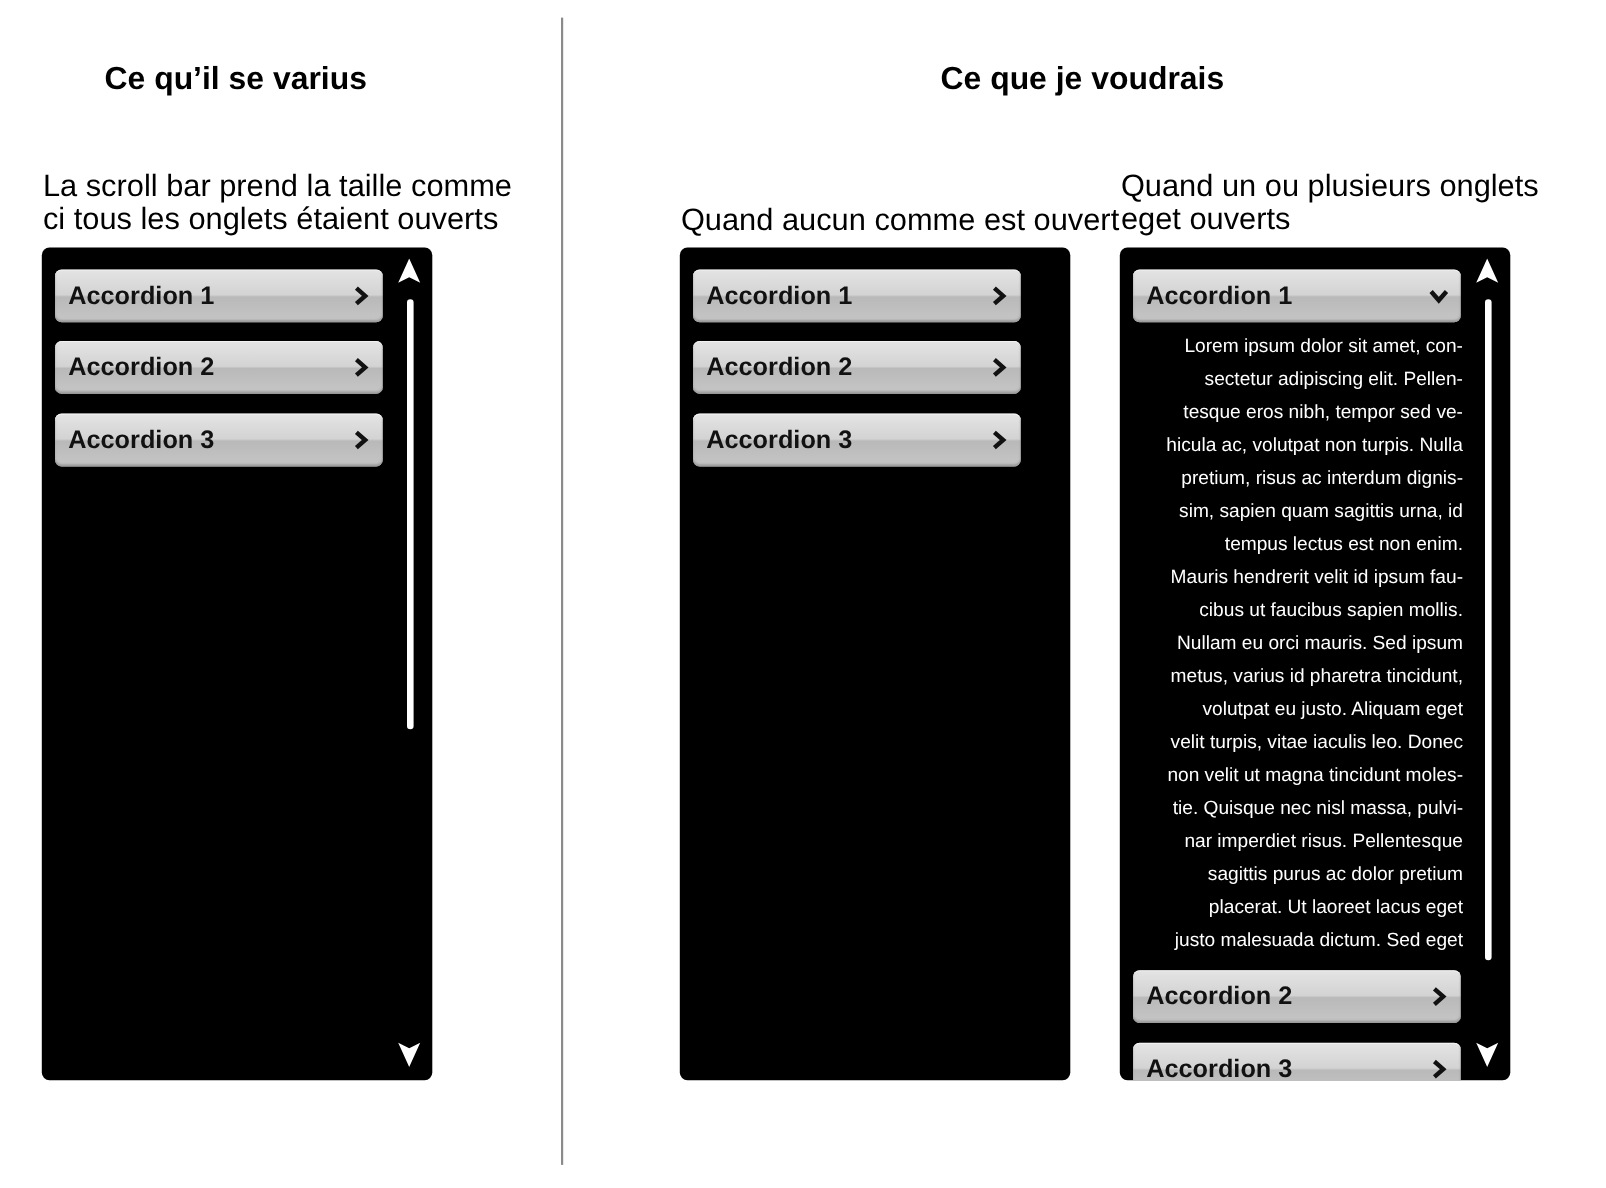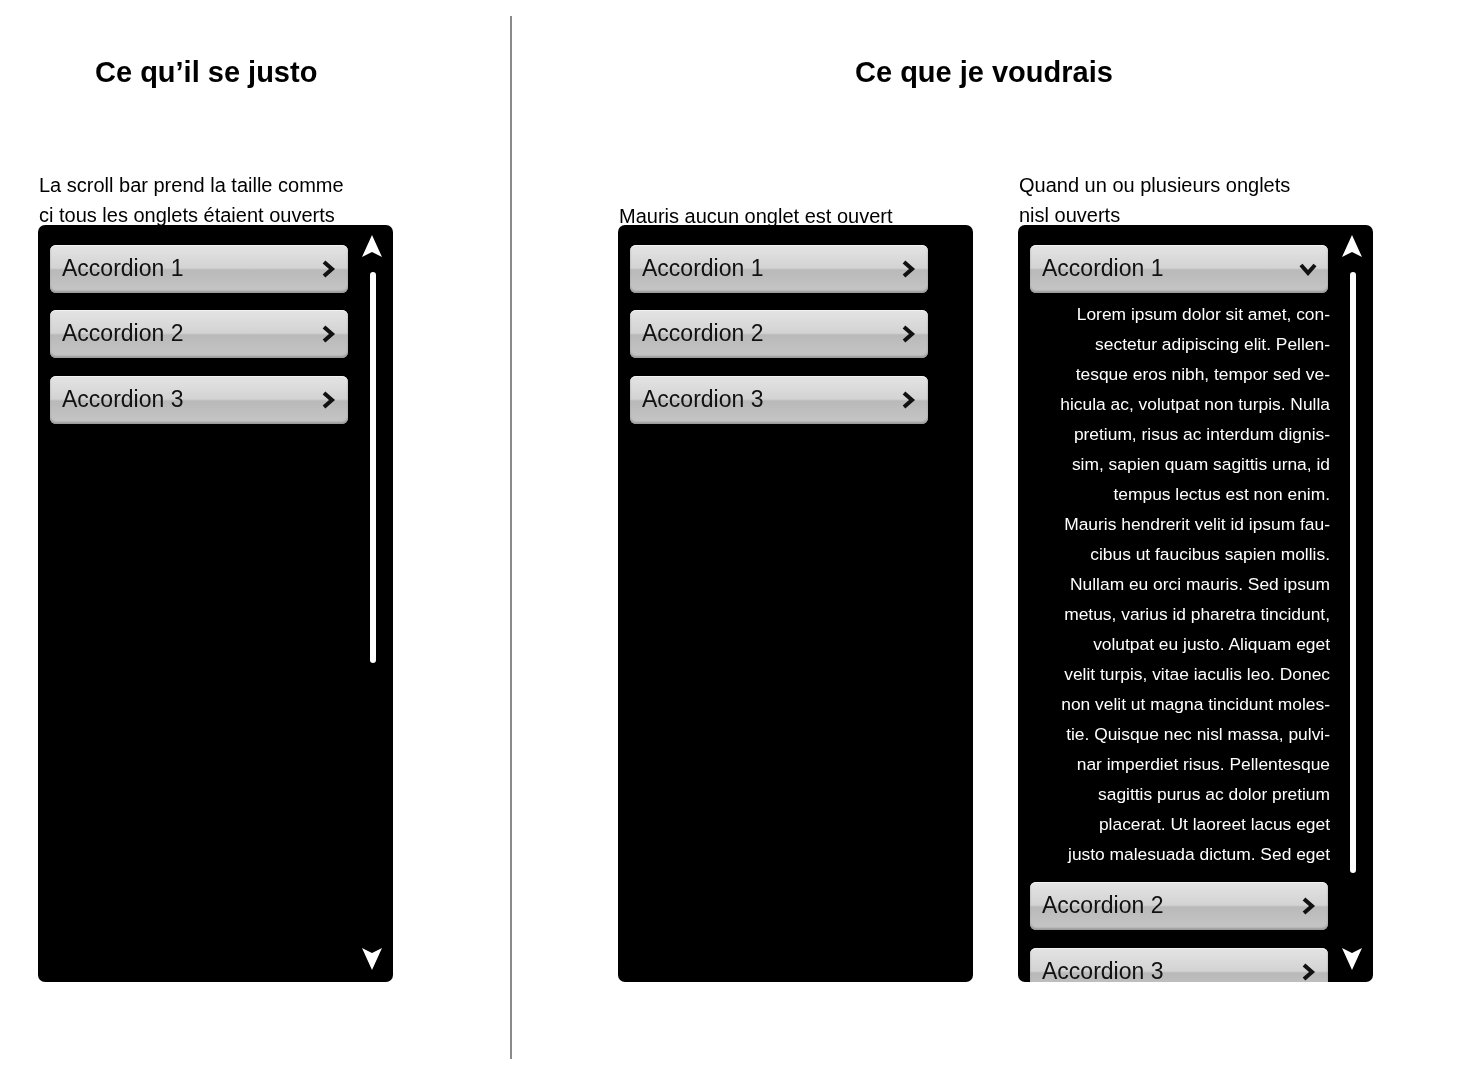--- a/index.html
+++ b/index.html
@@ -1,33 +1,33 @@
 <!DOCTYPE html>
 <html><head>
   <meta charset="utf-8">
   <style>
     html, body { margin:0; padding:0; background:#ffffff; }
     body { width:1460px; height:1080px; position:relative; overflow:hidden; font-family:"Liberation Sans", sans-serif; color:#000; }
     .heading { position:absolute; font-weight:bold; font-size:29px; top:56px; white-space:nowrap; }
-    .caption { position:absolute; font-size:20px; line-height:30px; white-space:pre-line;margin-top:16px; }
+    .caption { position:absolute; font-size:28px; line-height:30px; white-space:pre-line; }
     .divider { position:absolute; left:510px; top:16px; width:2px; height:1043px; background:#8a8a8a; }
     .panel { position:absolute; top:225px; width:355px; height:757px; background:#000; border-radius:7px; overflow:hidden; }
     .acc { position:absolute; left:12px; width:298px; height:48px; border-radius:6px;
       background:linear-gradient(to bottom,#e4e4e4 0%,#d3d3d3 48%,#b9b9b9 52%,#c6c6c6 100%);
-      box-shadow: inset 0 1px 0 #f2f2f2, inset 0 -2px 2px #9a9a9a; box-sizing:border-box; cursor:pointer; }
+      box-shadow: inset 0 1px 0 #f2f2f2, inset 0 -2px 2px #9a9a9a; box-sizing:border-box; cursor:pointer;font-weight:bold; }
     .acc-label { position:absolute; left:12px; top:10px; font-size:23px; color:#111; }
     .acc-icon { position:absolute; right:10px; top:14px; width:20px; height:20px; }
     .scroll-up, .scroll-down { position:absolute; width:22px; height:24px; }
     .scroll-track { position:absolute; width:6px; background:#fff; border-radius:3px; }
     .body-text { position:absolute; left:22px; top:74px; width:290px; color:#fff; font-size:17.4px; line-height:30px; white-space:pre-line;text-align:right; }
   </style>
 </head>
 <body>
 
-<div class="heading" style="left:95px;">Ce qu’il se justo</div>
+<div class="heading" style="left:95px;">Ce qu’il se varius</div>
 <div class="caption" style="left:39px; top:154px;">La scroll bar prend la taille comme
 ci tous les onglets étaient ouverts</div>
 
 <div class="panel" style="left:38px;">
   <div class="acc" style="top:20px;">
     <span class="acc-label">Accordion 1</span>
     <svg class="acc-icon" viewBox="0 0 20 20">
         <path d="M6 3 L14 10 L6 17" fill="none" stroke="#111" stroke-width="4"></path>
       </svg>
   </div>
@@ -49,21 +49,21 @@
   <div class="scroll-track" style="left:332px; top:47px; height:391px;"></div>
   <svg class="scroll-down" viewBox="0 0 22 24" style="left:323px; top:721px;">
       <path d="M11 24 L21 2 L11 7 L1 2 Z" fill="#fff"></path>
     </svg>
 </div>
 
 <div class="divider"></div>
 
 <div class="heading" style="left:855px;text-align:right;">Ce que je voudrais</div>
 
-<div class="caption" style="left:619px; top:185px;">Mauris aucun onglet est ouvert</div>
+<div class="caption" style="left:619px; top:185px;">Quand aucun comme est ouvert</div>
 <div class="panel" style="left:618px;">
   <div class="acc" style="top:20px;">
     <span class="acc-label">Accordion 1</span>
     <svg class="acc-icon" viewBox="0 0 20 20">
         <path d="M6 3 L14 10 L6 17" fill="none" stroke="#111" stroke-width="4"></path>
       </svg>
   </div>
   <div class="acc" style="top:85px;">
     <span class="acc-label">Accordion 2</span>
     <svg class="acc-icon" viewBox="0 0 20 20">
@@ -72,21 +72,21 @@
   </div>
   <div class="acc" style="top:151px;">
     <span class="acc-label">Accordion 3</span>
     <svg class="acc-icon" viewBox="0 0 20 20">
         <path d="M6 3 L14 10 L6 17" fill="none" stroke="#111" stroke-width="4"></path>
       </svg>
   </div>
 </div>
 
 <div class="caption" style="left:1019px; top:154px;">Quand un ou plusieurs onglets
-nisl ouverts</div>
+eget ouverts</div>
 <div class="panel" style="left:1018px;">
   <div class="acc" style="top:20px;">
     <span class="acc-label">Accordion 1</span>
     <svg class="acc-icon" viewBox="0 0 20 20">
         <path d="M3 6 L10 14 L17 6" fill="none" stroke="#111" stroke-width="4"></path>
       </svg>
   </div>
   <div class="body-text">Lorem ipsum dolor sit amet, con-
 sectetur adipiscing elit. Pellen-
 tesque eros nibh, tempor sed ve-

